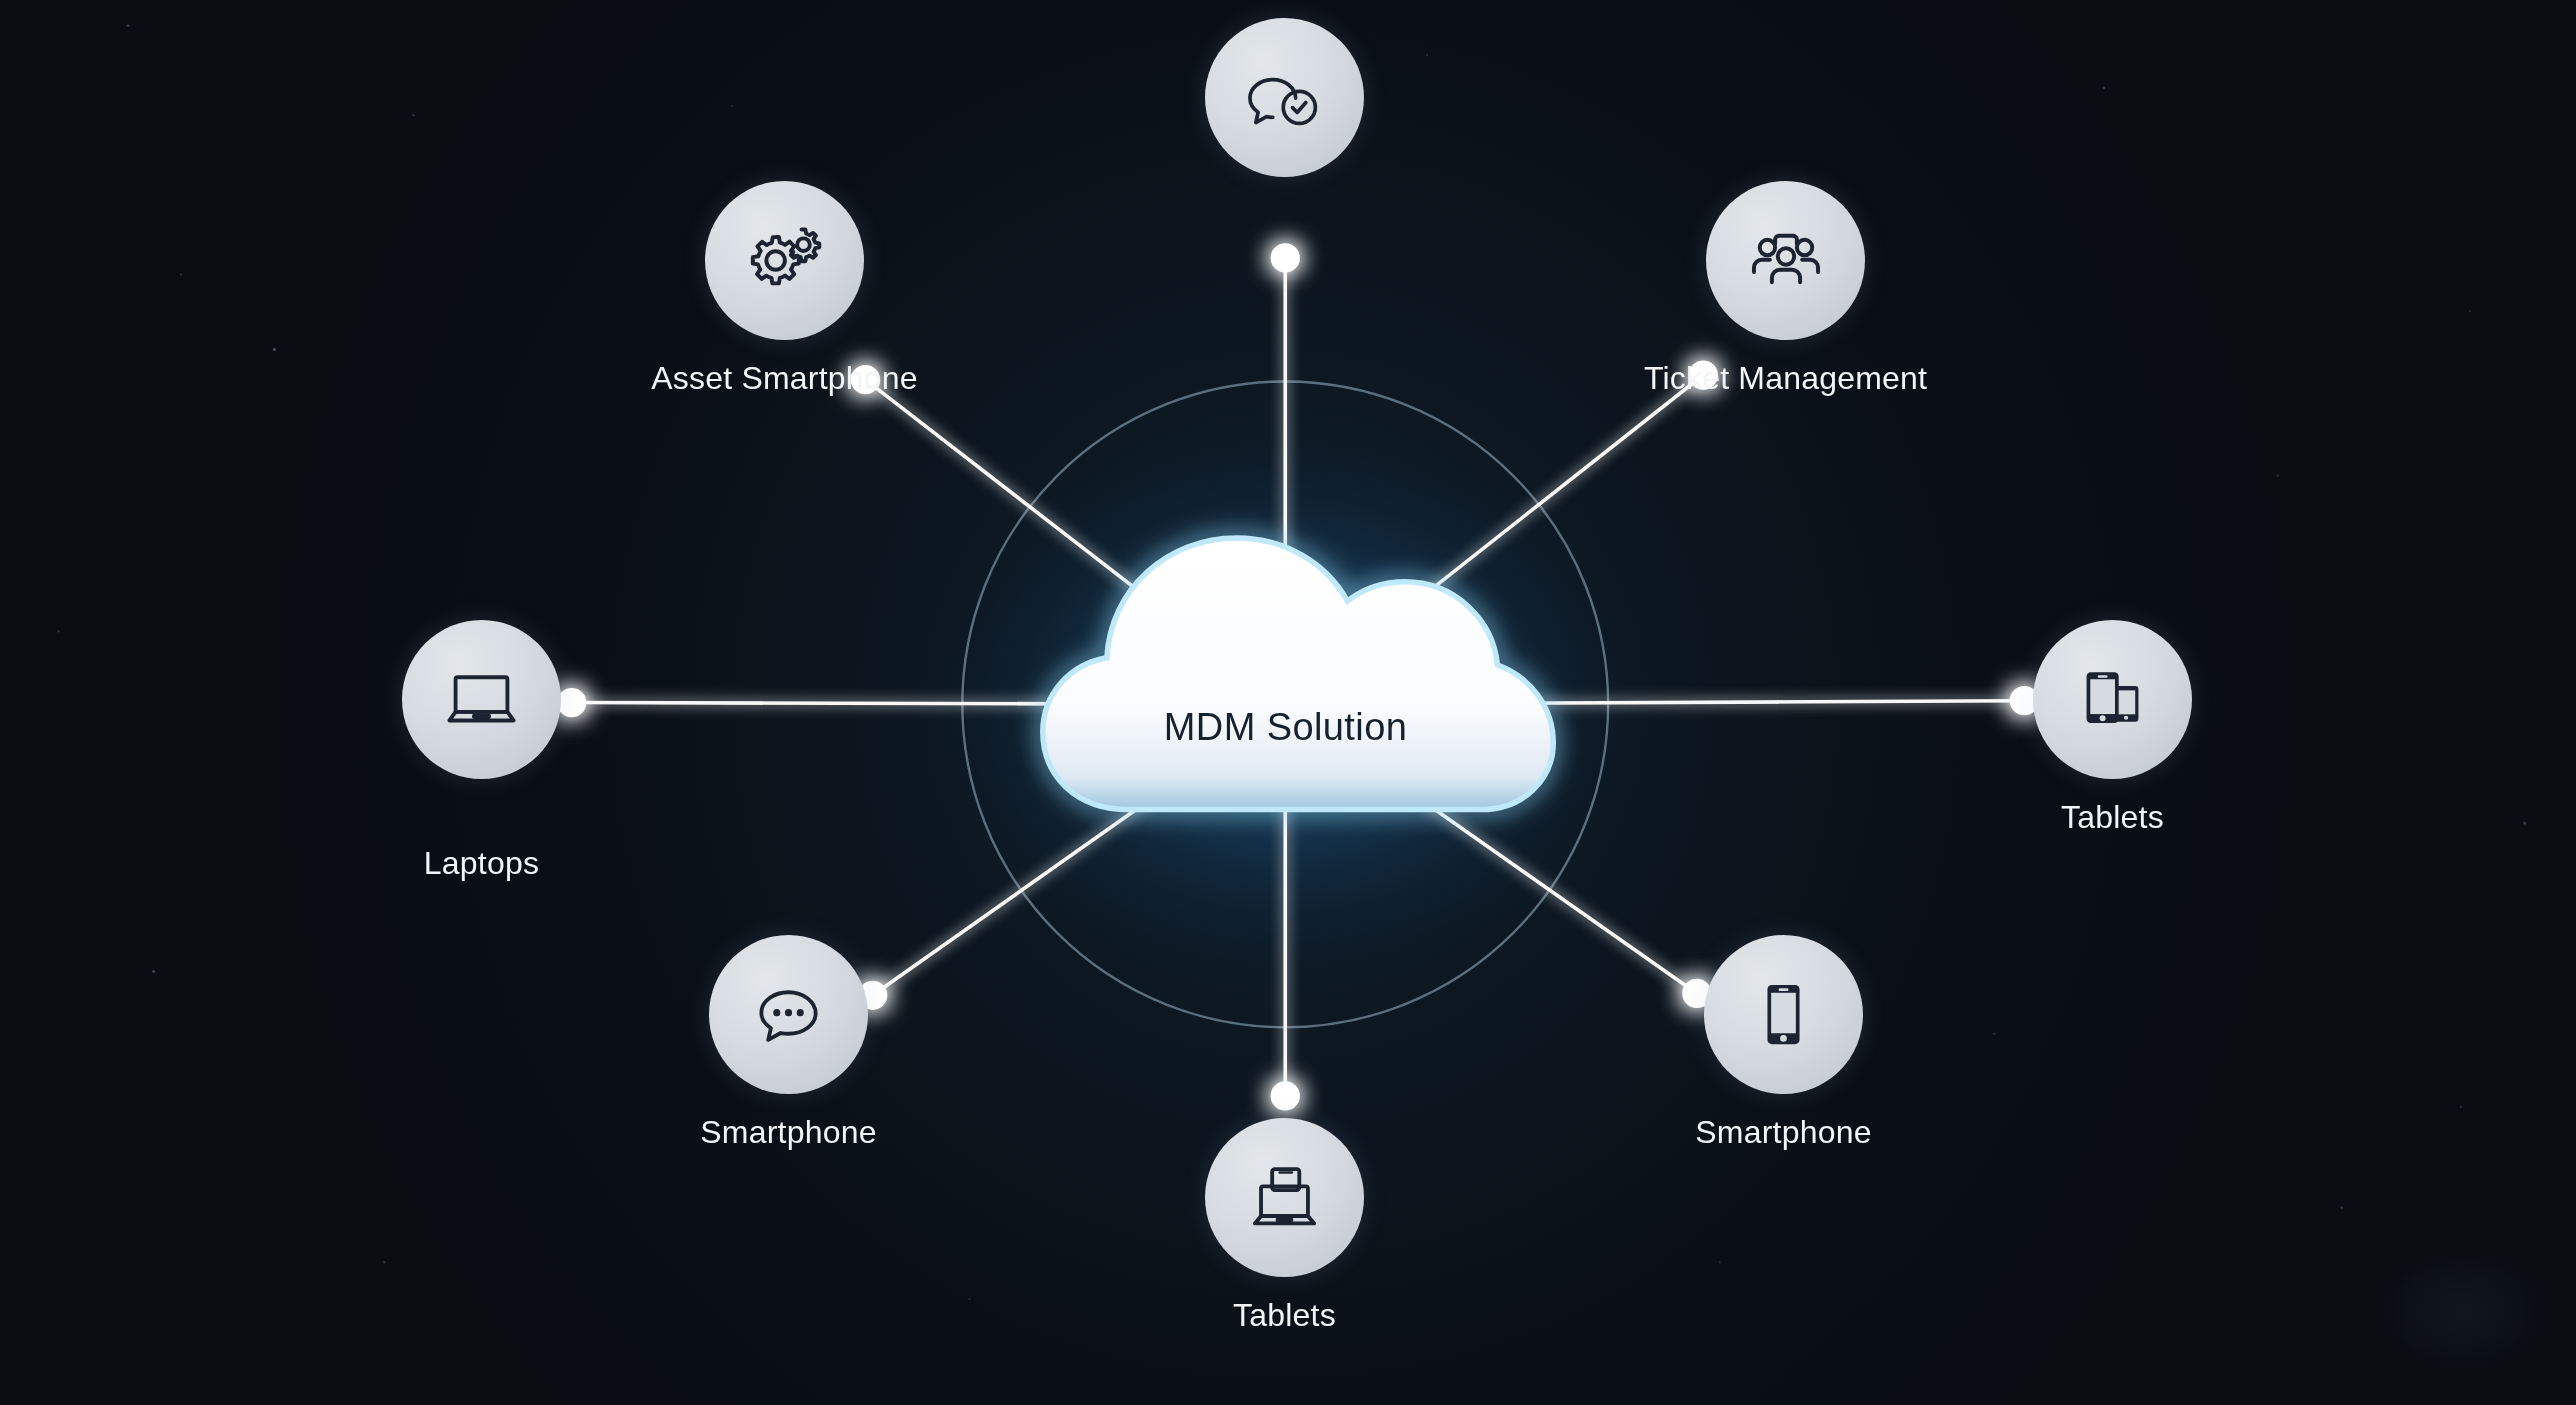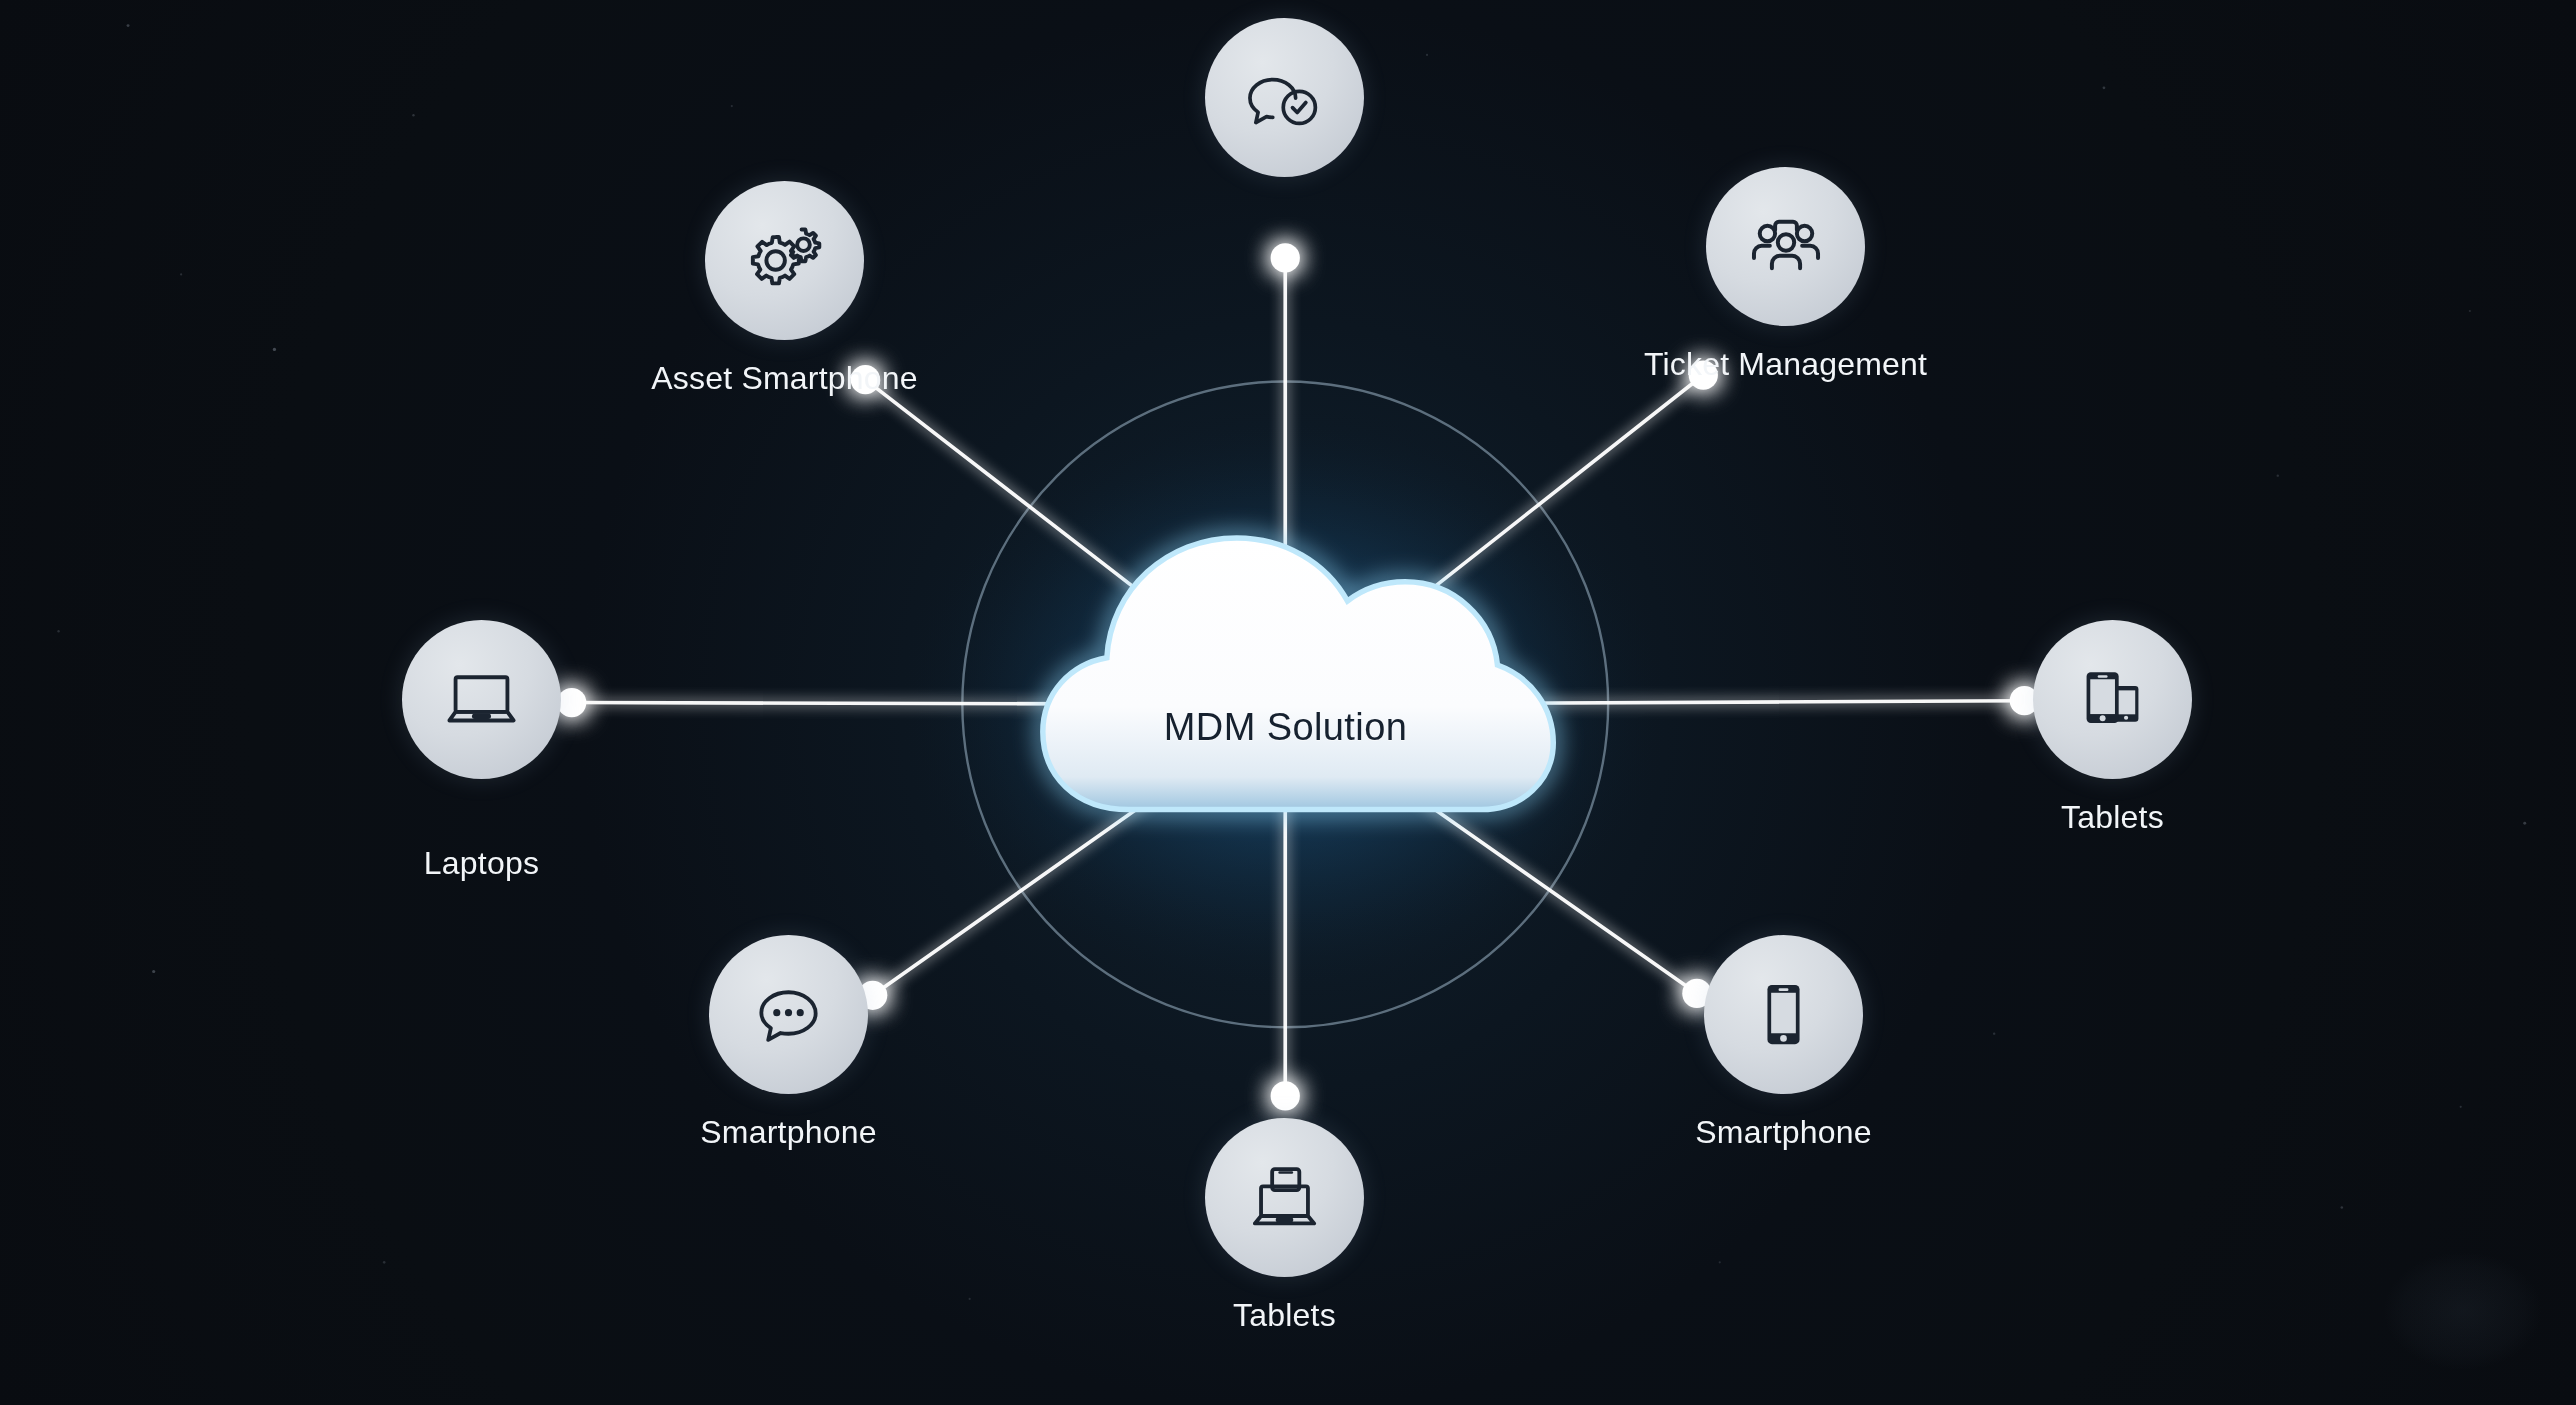--- a/index.html
+++ b/index.html
@@ -87,21 +87,21 @@
     color: #f2f5f8;
     white-space: nowrap;
     text-align: center;
     letter-spacing: 0.2px;
   }
   .node-label.empty { margin-top: 0; height: 0; }
 
   
   #node-top        { left: 1285px; top: 18.3px; }
   #node-asset      { left: 785px;  top: 181px; }
-  #node-ticket     { left: 1786px; top: 167px; }
+  #node-ticket     { left: 1786px; top: 181px; }
   #node-laptops    { left: 482px;  top: 620px; gap: 46px; }
   #node-tablets-r  { left: 2113px; top: 620px; }
   #node-smart-bl   { left: 789px;  top: 935px; }
   #node-smart-br   { left: 1784px; top: 935px; }
   #node-tablets-b  { left: 1285px; top: 1118px; }
 </style>
 </head>
 <body>
 
 <div id="stage">

